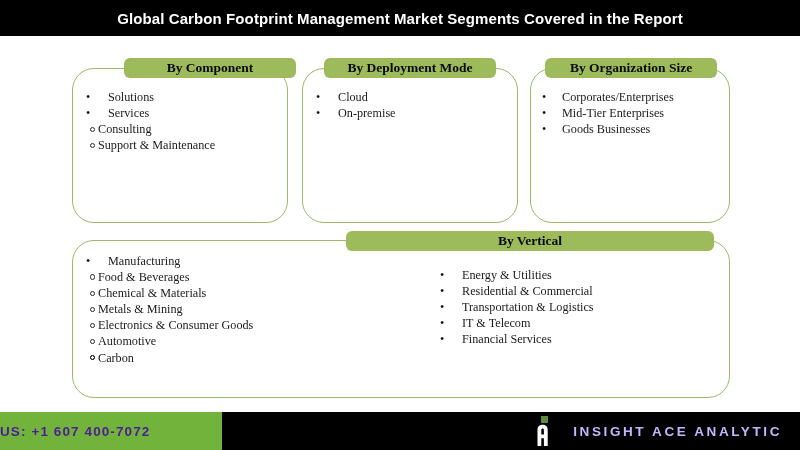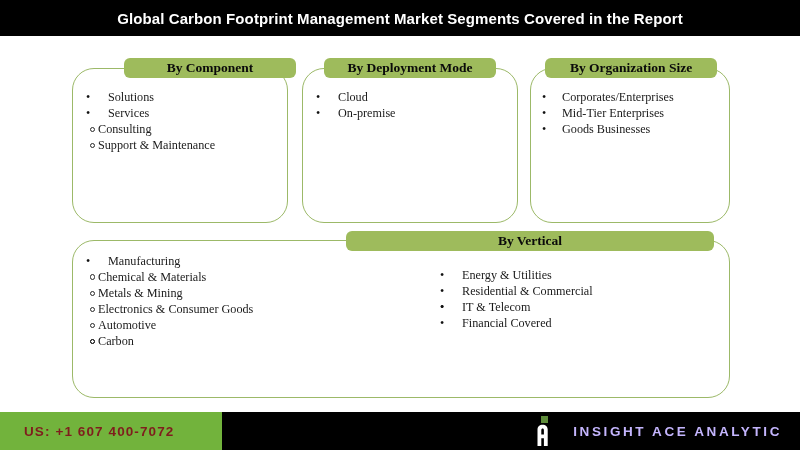--- a/index.html
+++ b/index.html
@@ -134,22 +134,22 @@
     height: 38px;
     background: #72B33C;
     display: flex;
     align-items: center;
   }
   .footer-phone-text {
     font-family: "Liberation Sans", sans-serif;
     font-weight: bold;
     font-size: 13.5px;
     letter-spacing: 1.1px;
-    color: #7f1d1d;
-    padding-left: 24px;
+    color: #4c1d95;
+    padding-left: 0;
     white-space: nowrap;
   }
   .brand {
     position: absolute;
     right: 18px;
     top: 0;
     height: 38px;
     display: flex;
     align-items: center;
   }
@@ -249,20 +249,24 @@
     <div class="vcol-left">
       <ul class="lvl1">
         <li>
           <span class="bullet">•</span>
           <span>Manufacturing</span>
         </li>
       </ul>
       <ul class="lvl2">
         <li>
           <span class="bullet-o"></span>
+          <span>Food &amp; Beverages</span>
+        </li>
+        <li>
+          <span class="bullet-o"></span>
           <span>Chemical &amp; Materials</span>
         </li>
         <li>
           <span class="bullet-o"></span>
           <span>Metals &amp; Mining</span>
         </li>
         <li>
           <span class="bullet-o"></span>
           <span>Electronics &amp; Consumer Goods</span>
         </li>
@@ -284,28 +288,29 @@
         <li>
           <span class="bullet">•</span>
           <span>Energy &amp; Utilities</span>
         </li>
         <li>
           <span class="bullet">•</span>
           <span>Residential &amp; Commercial</span>
         </li>
         <li>
           <span class="bullet">•</span>
+          <span>Transportation &amp; Logistics</span>
         </li>
         <li>
           <span class="bullet">•</span>
           <span>IT &amp; Telecom</span>
         </li>
         <li>
           <span class="bullet">•</span>
-          <span>Financial Covered</span>
+          <span>Financial Services</span>
         </li>
       </ul>
     </div>
   </div>
 </div>
 
 <div class="footer-bar">
   <div class="footer-phone">
     <span class="footer-phone-text">US: +1 607 400-7072</span>
   </div>

